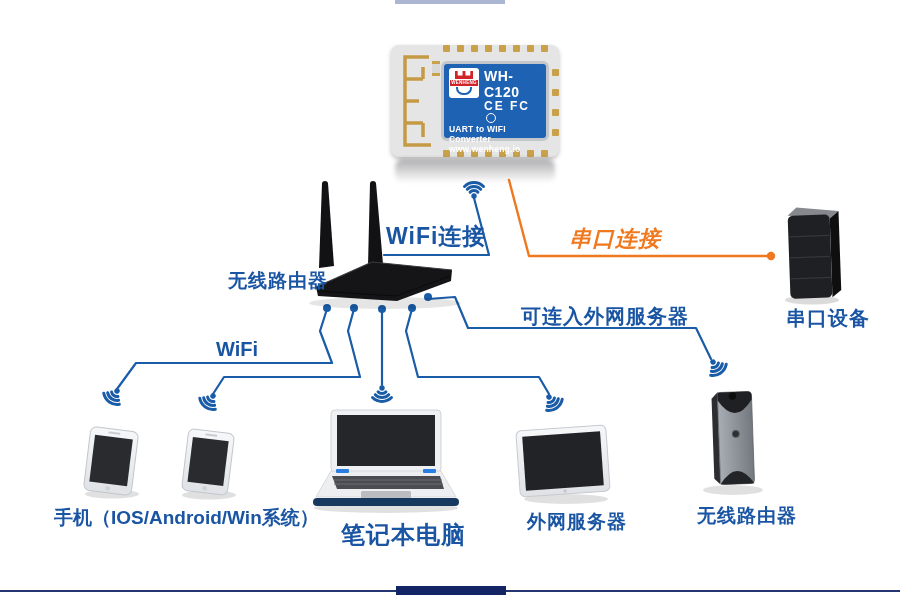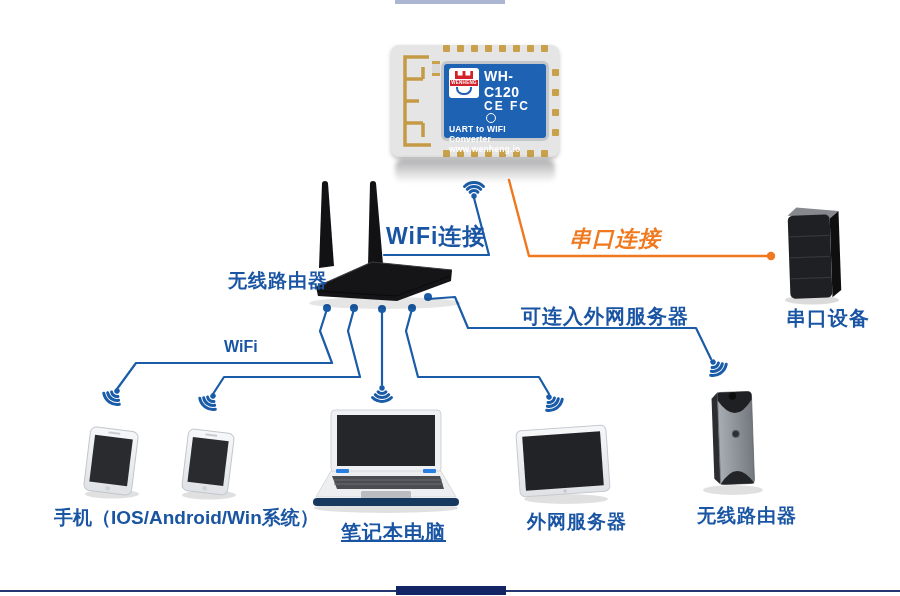--- a/index.html
+++ b/index.html
@@ -13,23 +13,23 @@
   .bottom-line{left:0;top:590px;width:900px;height:2px;background:#24356f;}
   .bottom-bar{left:396px;top:586px;width:110px;height:9px;background:#132565;}
   
   .lbl{position:absolute;font-weight:bold;color:#1a55a3;white-space:nowrap;letter-spacing:1px;}
   .lbl.orange{color:#f0791f;}
   .lbl-router{left:228px;top:268px;font-size:19px;}
   .lbl-wificonnect{left:386px;top:221px;font-size:23px;}
   .lbl-serialconnect{left:569px;top:224px;font-size:22px;font-style:italic;}
   .lbl-extranet{left:521px;top:303px;font-size:20px;}
   .lbl-serialdevice{left:786px;top:305px;font-size:20px;}
-  .lbl-wifi{left:224px;top:338px;font-size:16px;letter-spacing:0;}
+  .lbl-wifi{left:216px;top:338px;font-size:20px;letter-spacing:0;}
   .lbl-phones{left:54px;top:505px;font-size:19px;letter-spacing:0;}
-  .lbl-laptop{left:341px;top:519px;font-size:20px;text-decoration:underline;}
+  .lbl-laptop{left:341px;top:519px;font-size:24px;}
   .lbl-tablet{left:527px;top:509px;font-size:19px;}
   .lbl-server{left:697px;top:503px;font-size:19px;}
   
   .module{left:391px;top:45px;width:168px;height:112px;background:#e5e5e5;border-radius:8px;
           box-shadow:0 2px 4px rgba(0,0,0,.25);}
   .module svg{position:absolute;left:0;top:0;}
   .shield{position:absolute;left:50px;top:16px;width:108px;height:80px;background:#1e62b4;
           border:3px solid #c3c7cb;border-radius:6px;box-sizing:border-box;
           display:flex;flex-direction:column;padding:4px 5px;}
   .shield-top{display:flex;gap:5px;align-items:flex-start;}

